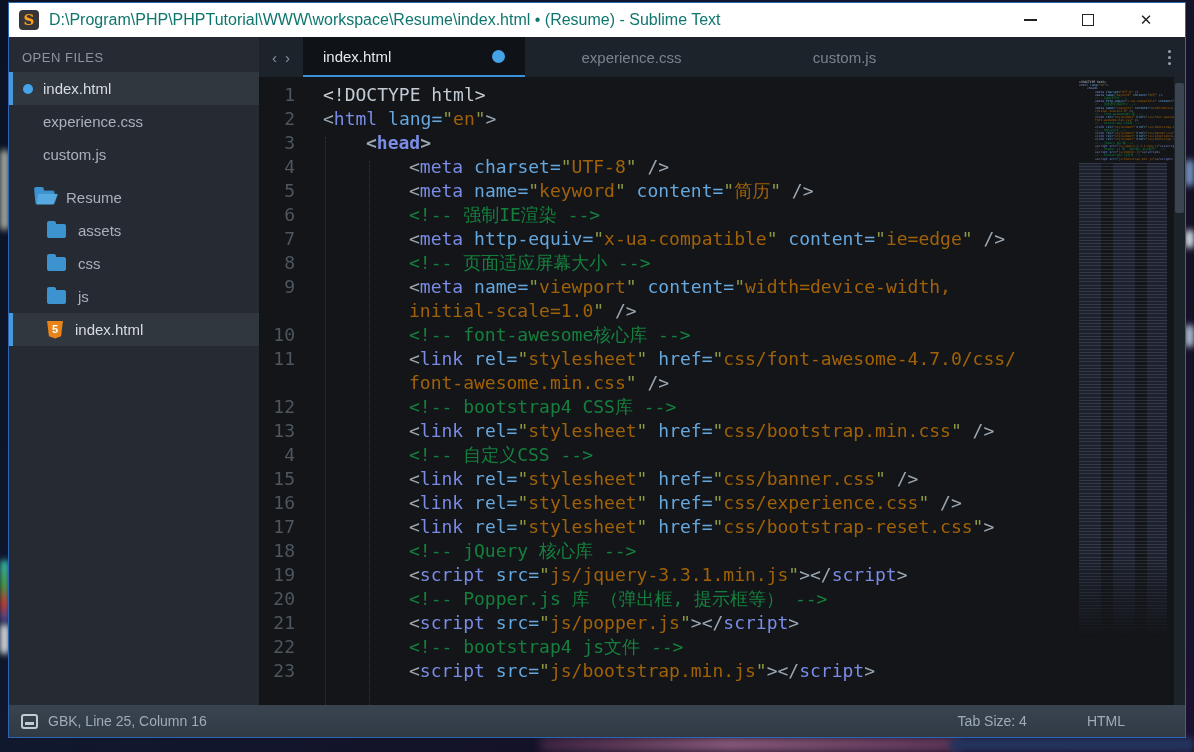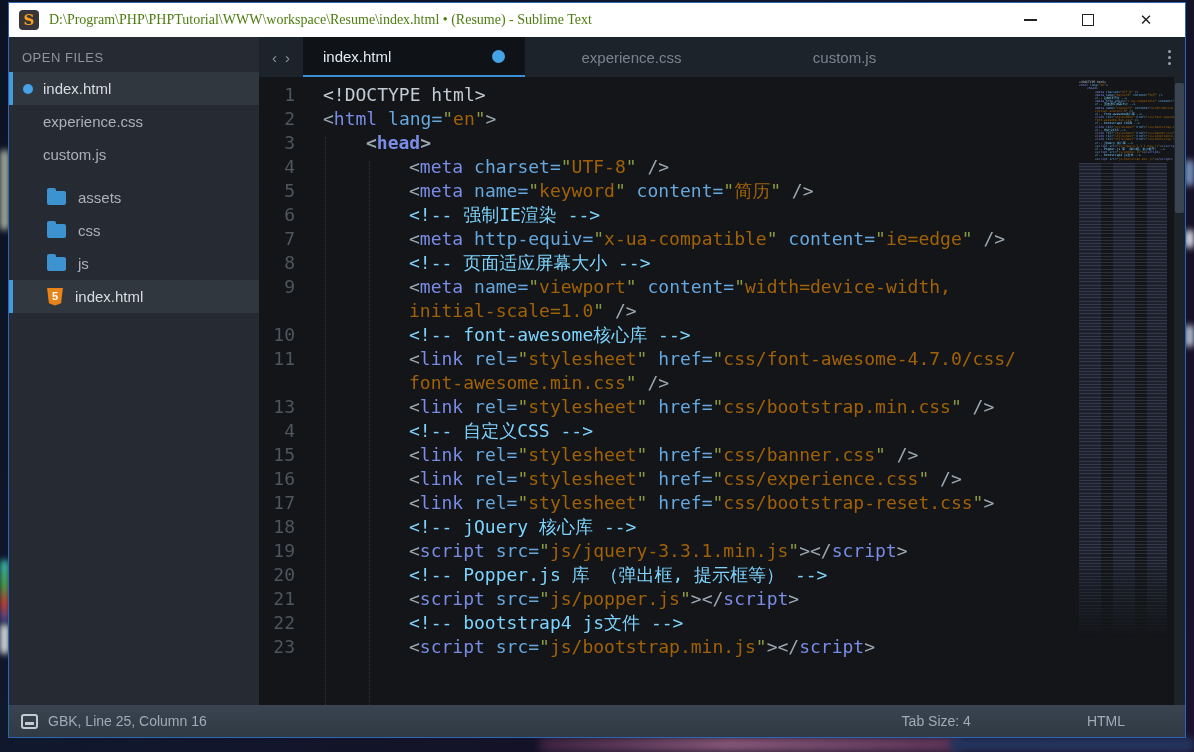--- a/index.html
+++ b/index.html
@@ -23,21 +23,21 @@
 
   
   .window { position:absolute; left:8px; top:2px; width:1178px; height:736px;
     border:1px solid #2e66b4; display:flex; flex-direction:column; background:#131519; }
 
   .titlebar { height:34px; background:#ffffff; display:flex; align-items:center;
     padding:0 10px; flex:0 0 auto; }
   .app-logo { width:20px; height:20px; border-radius:4px; background:#35353a;
     color:#ff9f1a; font-weight:bold; font-size:15px; line-height:20px; text-align:center;
     margin-right:10px; font-family:"DejaVu Serif", serif; }
-  .title-text { font-size:14px; color:#4d7c0f; white-space:nowrap;font-family:Liberation Serif, serif; }
+  .title-text { font-size:16px; color:#0f766e; white-space:nowrap; }
   .win-controls { margin-left:auto; display:flex; align-items:center; }
   .win-btn { width:58px; height:30px; display:flex; align-items:center; justify-content:center;
     cursor:default; color:#222; }
   .ic-min { width:13px; height:2px; background:#222; }
   .ic-max { width:12px; height:12px; border:1.5px solid #222; }
   .ic-close::before { content:"✕"; font-size:15px; }
 
   .menubar { height:30px; background:#ffffff; display:flex; align-items:center;
     padding:0 8px; flex:0 0 auto; border-bottom:1px solid #e8e8e8; }
   .menu-item { font-size:14px; color:#1b1b1b; padding:4px 11px; white-space:nowrap; }
@@ -91,21 +91,21 @@
   .code-scroll { position:absolute; inset:0 112px 0 0; overflow:hidden; padding-top:6px; }
   .crow { display:flex; height:24px; line-height:24px; font-size:18px; white-space:pre; }
   .gut { flex:0 0 52px; text-align:right; padding-right:16px; color:#4e565f; }
   .ctext { padding-left:12px; }
   .indent-guide { position:absolute; width:0; border-left:1px dotted #2e343d; }
   .ig1 { left:66px; top:60px; bottom:0; }
   .ig2 { left:110px; top:84px; bottom:0; }
 
   .tok-pl { color:#c3ccd4; } .tok-p { color:#9aa7b2; } .tok-t { color:#7a8ce6; }
   .tok-a { color:#66a8de; } .tok-s { color:#a16207; } .tok-q { color:#8c9a43; }
-  .tok-c { color:#7dd3fc; }
+  .tok-c { color:#15803d; }
 
   
   .minimap { position:absolute; top:0; right:11px; width:101px; padding:4px 0 0 6px;
     overflow:hidden; bottom:0; }
   .minimap .crow { height:3.2px; line-height:3.2px; font-size:3px; }
   .minimap .ctext { padding-left:0; }
   .minimap-more { margin-top:2px; width:88px; height:480px;
     background:repeating-linear-gradient(180deg, rgba(150,170,195,.18) 0 1px, transparent 1px 3.2px),
                repeating-linear-gradient(90deg, rgba(120,140,230,.10) 0 22px, transparent 22px 34px);
     -webkit-mask-image:linear-gradient(180deg,#000 82%,transparent 99%);
@@ -115,21 +115,21 @@
     border-radius:2px; }
 
   
   .statusbar { height:32px; flex:0 0 auto; background:linear-gradient(180deg,#3a4450,#303a45);
     display:flex; align-items:center; padding:0 12px; color:#9fabb6; font-size:14px; }
   .status-icon { width:17px; height:15px; border:2px solid #c2cbd2; border-radius:3px;
     position:relative; margin-right:10px; }
   .status-icon::after { content:""; position:absolute; left:2px; right:2px; bottom:1.5px;
     height:3px; background:#c2cbd2; }
   .status-right { margin-left:auto; display:flex; align-items:center; }
-  .status-tabsize { margin-right:116px; }
+  .status-tabsize { margin-right:60px; }
   .status-syntax { margin-right:48px; }
 </style>
 </head>
 <body>
 
 <div class="desktop">
   <div class="wp-blob wp-left-light"></div>
   <div class="wp-blob wp-left-color"></div>
   <div class="wp-blob wp-left-white"></div>
   <div class="wp-blob wp-r1"></div>
@@ -170,20 +170,24 @@
               <span class="file-dot hidden"></span>
               <span>experience.css</span>
             </div>
             <div class="side-row">
               <span class="file-dot hidden"></span>
               <span>custom.js</span>
             </div>
           </div>
         <div class="folders-gap"></div>
         <div id="folder-tree">
+            <div class="side-row" style="padding-left: 26px;">
+              <span class="tree-icon icon-folder-open"></span>
+              <span>Resume</span>
+            </div>
             <div class="side-row" style="padding-left: 38px;">
               <span class="tree-icon icon-folder"></span>
               <span>assets</span>
             </div>
             <div class="side-row" style="padding-left: 38px;">
               <span class="tree-icon icon-folder"></span>
               <span>css</span>
             </div>
             <div class="side-row" style="padding-left: 38px;">
               <span class="tree-icon icon-folder"></span>
@@ -231,20 +235,21 @@
               <div class="crow"><span class="gut">4</span><span class="ctext" style="padding-left: 98px;"><span class="tok-p">&lt;</span><span class="tok-t">meta</span><span class="tok-a"> charset=</span><span class="tok-q">"</span><span class="tok-s">UTF-8</span><span class="tok-q">"</span><span class="tok-p"> /&gt;</span></span></div>
               <div class="crow"><span class="gut">5</span><span class="ctext" style="padding-left: 98px;"><span class="tok-p">&lt;</span><span class="tok-t">meta</span><span class="tok-a"> name=</span><span class="tok-q">"</span><span class="tok-s">keyword</span><span class="tok-q">"</span><span class="tok-a"> content=</span><span class="tok-q">"</span><span class="tok-s">简历</span><span class="tok-q">"</span><span class="tok-p"> /&gt;</span></span></div>
               <div class="crow"><span class="gut">6</span><span class="ctext" style="padding-left: 98px;"><span class="tok-c">&lt;!-- 强制IE渲染 --&gt;</span></span></div>
               <div class="crow"><span class="gut">7</span><span class="ctext" style="padding-left: 98px;"><span class="tok-p">&lt;</span><span class="tok-t">meta</span><span class="tok-a"> http-equiv=</span><span class="tok-q">"</span><span class="tok-s">x-ua-compatible</span><span class="tok-q">"</span><span class="tok-a"> content=</span><span class="tok-q">"</span><span class="tok-s">ie=edge</span><span class="tok-q">"</span><span class="tok-p"> /&gt;</span></span></div>
               <div class="crow"><span class="gut">8</span><span class="ctext" style="padding-left: 98px;"><span class="tok-c">&lt;!-- 页面适应屏幕大小 --&gt;</span></span></div>
               <div class="crow"><span class="gut">9</span><span class="ctext" style="padding-left: 98px;"><span class="tok-p">&lt;</span><span class="tok-t">meta</span><span class="tok-a"> name=</span><span class="tok-q">"</span><span class="tok-s">viewport</span><span class="tok-q">"</span><span class="tok-a"> content=</span><span class="tok-q">"</span><span class="tok-s">width=device-width,</span></span></div>
               <div class="crow"><span class="gut"></span><span class="ctext" style="padding-left: 98px;"><span class="tok-s">initial-scale=1.0</span><span class="tok-q">"</span><span class="tok-p"> /&gt;</span></span></div>
               <div class="crow"><span class="gut">10</span><span class="ctext" style="padding-left: 98px;"><span class="tok-c">&lt;!-- font-awesome核心库 --&gt;</span></span></div>
               <div class="crow"><span class="gut">11</span><span class="ctext" style="padding-left: 98px;"><span class="tok-p">&lt;</span><span class="tok-t">link</span><span class="tok-a"> rel=</span><span class="tok-q">"</span><span class="tok-s">stylesheet</span><span class="tok-q">"</span><span class="tok-a"> href=</span><span class="tok-q">"</span><span class="tok-s">css/font-awesome-4.7.0/css/</span></span></div>
               <div class="crow"><span class="gut"></span><span class="ctext" style="padding-left: 98px;"><span class="tok-s">font-awesome.min.css</span><span class="tok-q">"</span><span class="tok-p"> /&gt;</span></span></div>
+              <div class="crow"><span class="gut">12</span><span class="ctext" style="padding-left: 98px;"><span class="tok-c">&lt;!-- bootstrap4 CSS库 --&gt;</span></span></div>
               <div class="crow"><span class="gut">13</span><span class="ctext" style="padding-left: 98px;"><span class="tok-p">&lt;</span><span class="tok-t">link</span><span class="tok-a"> rel=</span><span class="tok-q">"</span><span class="tok-s">stylesheet</span><span class="tok-q">"</span><span class="tok-a"> href=</span><span class="tok-q">"</span><span class="tok-s">css/bootstrap.min.css</span><span class="tok-q">"</span><span class="tok-p"> /&gt;</span></span></div>
               <div class="crow"><span class="gut">4</span><span class="ctext" style="padding-left: 98px;"><span class="tok-c">&lt;!-- 自定义CSS --&gt;</span></span></div>
               <div class="crow"><span class="gut">15</span><span class="ctext" style="padding-left: 98px;"><span class="tok-p">&lt;</span><span class="tok-t">link</span><span class="tok-a"> rel=</span><span class="tok-q">"</span><span class="tok-s">stylesheet</span><span class="tok-q">"</span><span class="tok-a"> href=</span><span class="tok-q">"</span><span class="tok-s">css/banner.css</span><span class="tok-q">"</span><span class="tok-p"> /&gt;</span></span></div>
               <div class="crow"><span class="gut">16</span><span class="ctext" style="padding-left: 98px;"><span class="tok-p">&lt;</span><span class="tok-t">link</span><span class="tok-a"> rel=</span><span class="tok-q">"</span><span class="tok-s">stylesheet</span><span class="tok-q">"</span><span class="tok-a"> href=</span><span class="tok-q">"</span><span class="tok-s">css/experience.css</span><span class="tok-q">"</span><span class="tok-p"> /&gt;</span></span></div>
               <div class="crow"><span class="gut">17</span><span class="ctext" style="padding-left: 98px;"><span class="tok-p">&lt;</span><span class="tok-t">link</span><span class="tok-a"> rel=</span><span class="tok-q">"</span><span class="tok-s">stylesheet</span><span class="tok-q">"</span><span class="tok-a"> href=</span><span class="tok-q">"</span><span class="tok-s">css/bootstrap-reset.css</span><span class="tok-q">"</span><span class="tok-p">&gt;</span></span></div>
               <div class="crow"><span class="gut">18</span><span class="ctext" style="padding-left: 98px;"><span class="tok-c">&lt;!-- jQuery 核心库 --&gt;</span></span></div>
               <div class="crow"><span class="gut">19</span><span class="ctext" style="padding-left: 98px;"><span class="tok-p">&lt;</span><span class="tok-t">script</span><span class="tok-a"> src=</span><span class="tok-q">"</span><span class="tok-s">js/jquery-3.3.1.min.js</span><span class="tok-q">"</span><span class="tok-p">&gt;&lt;/</span><span class="tok-t">script</span><span class="tok-p">&gt;</span></span></div>
               <div class="crow"><span class="gut">20</span><span class="ctext" style="padding-left: 98px;"><span class="tok-c">&lt;!-- Popper.js 库 （弹出框, 提示框等） --&gt;</span></span></div>
               <div class="crow"><span class="gut">21</span><span class="ctext" style="padding-left: 98px;"><span class="tok-p">&lt;</span><span class="tok-t">script</span><span class="tok-a"> src=</span><span class="tok-q">"</span><span class="tok-s">js/popper.js</span><span class="tok-q">"</span><span class="tok-p">&gt;&lt;/</span><span class="tok-t">script</span><span class="tok-p">&gt;</span></span></div>
               <div class="crow"><span class="gut">22</span><span class="ctext" style="padding-left: 98px;"><span class="tok-c">&lt;!-- bootstrap4 js文件 --&gt;</span></span></div>

